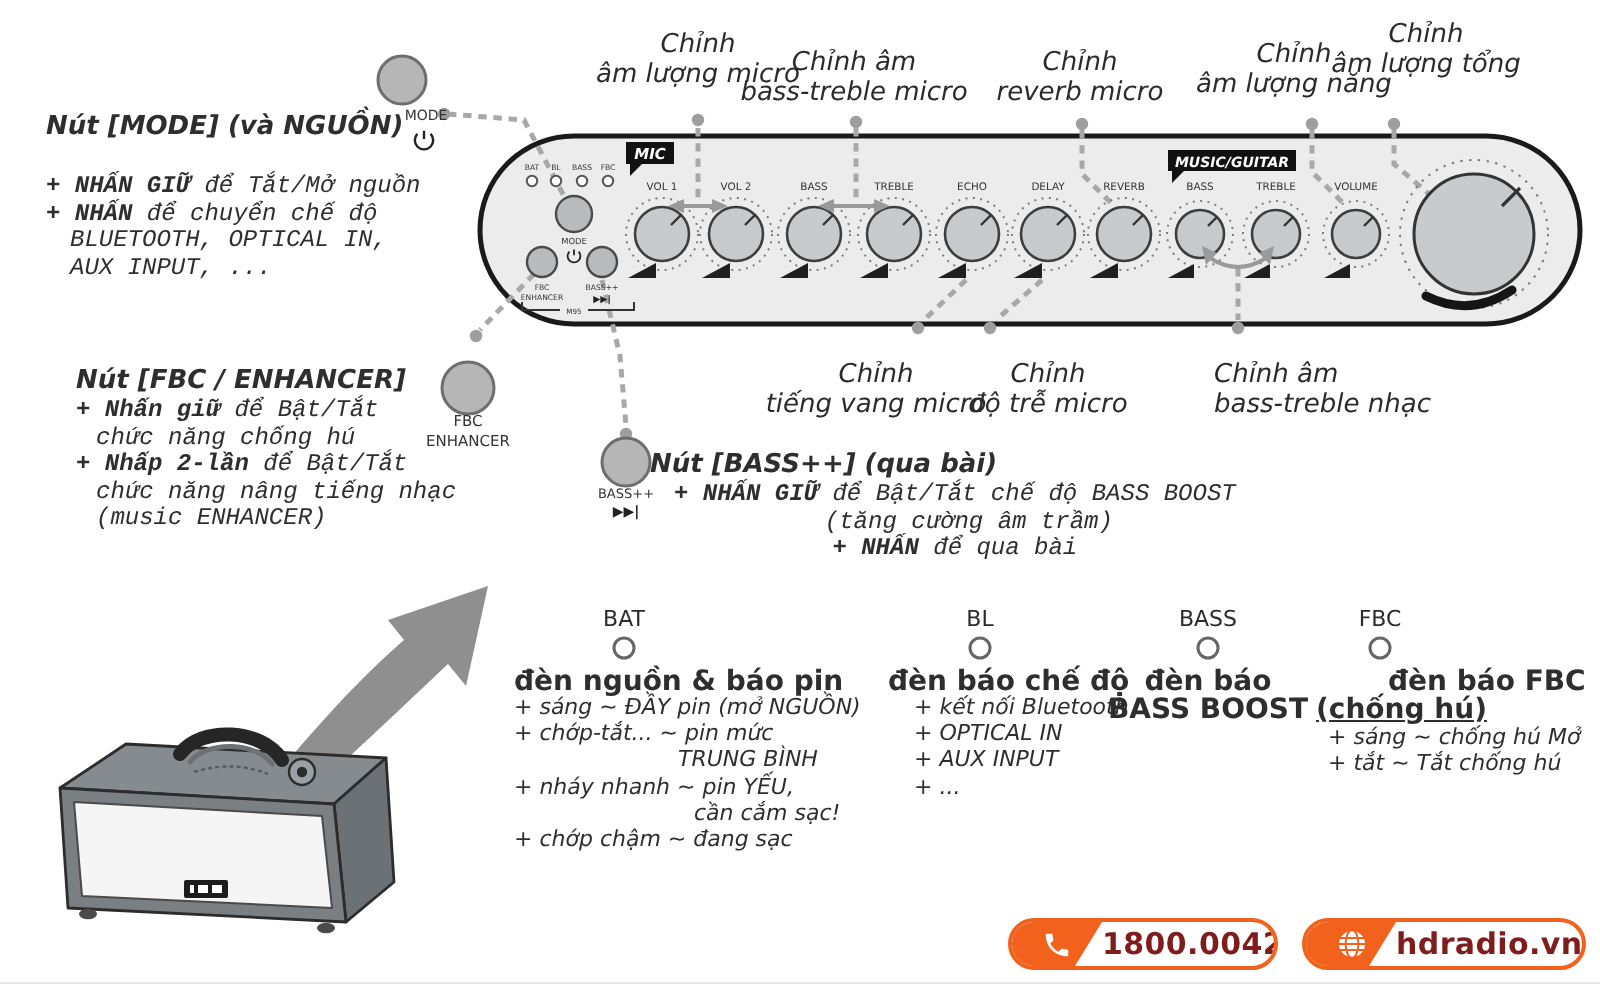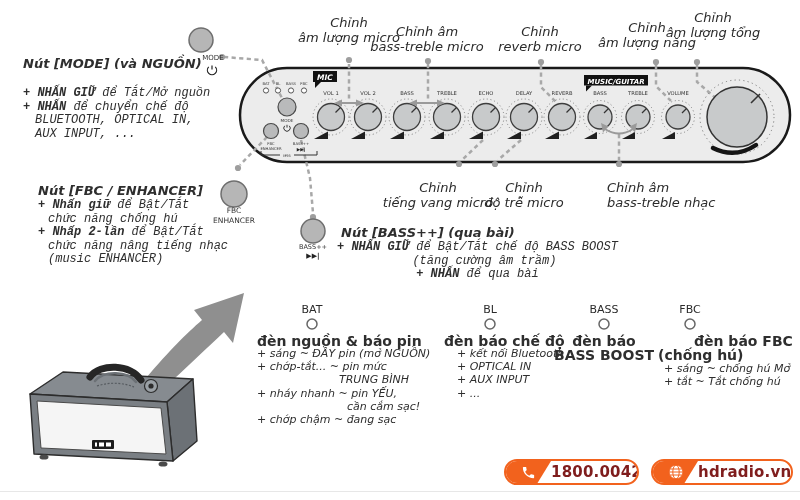--- a/index.html
+++ b/index.html
@@ -235,21 +235,21 @@
 
   <div class="abs ttl" style="left:38px;top:183px;">Nút [FBC / ENHANCER]</div>
   <div class="abs blk" style="left:38px;top:199px;">
     <div><b>+ Nhấn giữ</b><span> để Bật/Tắt</span></div>
     <div class="ind10"><span>chức năng chống hú</span></div>
     <div><b>+ Nhấp 2-lần</b><span> để Bật/Tắt</span></div>
     <div class="ind10"><span>chức năng nâng tiếng nhạc</span></div>
     <div class="ind10"><span>(music ENHANCER)</span></div>
   </div>
 
-  <div class="abs ttl" style="left:341px;top:225px;">Nút [BASS++] (qua bài)</div>
+  <div class="abs ttl" style="left:325px;top:225px;">Nút [BASS++] (qua bài)</div>
   <div class="abs blk" style="left:337px;top:241px;text-align:center;">
     <div><b>+ NHẤN GIỮ</b><span> để Bật/Tắt chế độ BASS BOOST</span></div>
     <div class="ind14"><span>(tăng cường âm trầm)</span></div>
     <div><b>+ NHẤN</b><span> để qua bài</span></div>
   </div>
 
   <div class="abs callout" style="left:272px;top:16px;width:154px;">
     <div>Chỉnh</div>
       <div>âm lượng micro</div>
   </div>
@@ -302,21 +302,21 @@
     <div>+ AUX INPUT</div>
     <div>+ ...</div>
   </div>
 
   <div class="abs ledname" style="left:584px;top:303px;width:40px;">BASS</div>
   <div class="abs indhead ctr" style="left:554px;top:333px;width:100px;">đèn báo</div>
   <div class="abs indhead ctr" style="left:554px;top:347px;width:100px;">BASS BOOST</div>
 
   <div class="abs ledname" style="left:670px;top:303px;width:40px;">FBC</div>
   <div class="abs indhead" style="left:694px;top:333px;">đèn báo FBC</div>
-  <div class="abs indhead" style="left:658px;top:347px;">(chống hú)</div>
+  <div class="abs indhead" style="left:658px;top:347px;text-decoration:underline;">(chống hú)</div>
   <div class="abs indlines" style="left:664px;top:362px;">
     <div>+ sáng ~ chống hú Mở</div>
     <div>+ tắt ~ Tắt chống hú</div>
   </div>
 
   <div class="pageline"></div>
   <div class="pill" style="left:504px;width:135px;">
     <div class="iconseg">
       <svg width="15" height="15" viewBox="0 0 24 24">
           <path fill="#ffffff" d="M6.62 10.79c1.44 2.83 3.76 5.14 6.59 6.59l2.2-2.2c.27-.27.67-.36 1.02-.24 1.12.37 2.33.57 3.57.57.55 0 1 .45 1 1V20c0 .55-.45 1-1 1-9.39 0-17-7.61-17-17 0-.55.45-1 1-1h3.5c.55 0 1 .45 1 1 0 1.25.2 2.45.57 3.57.11.35.03.74-.25 1.02l-2.2 2.2z"></path>

